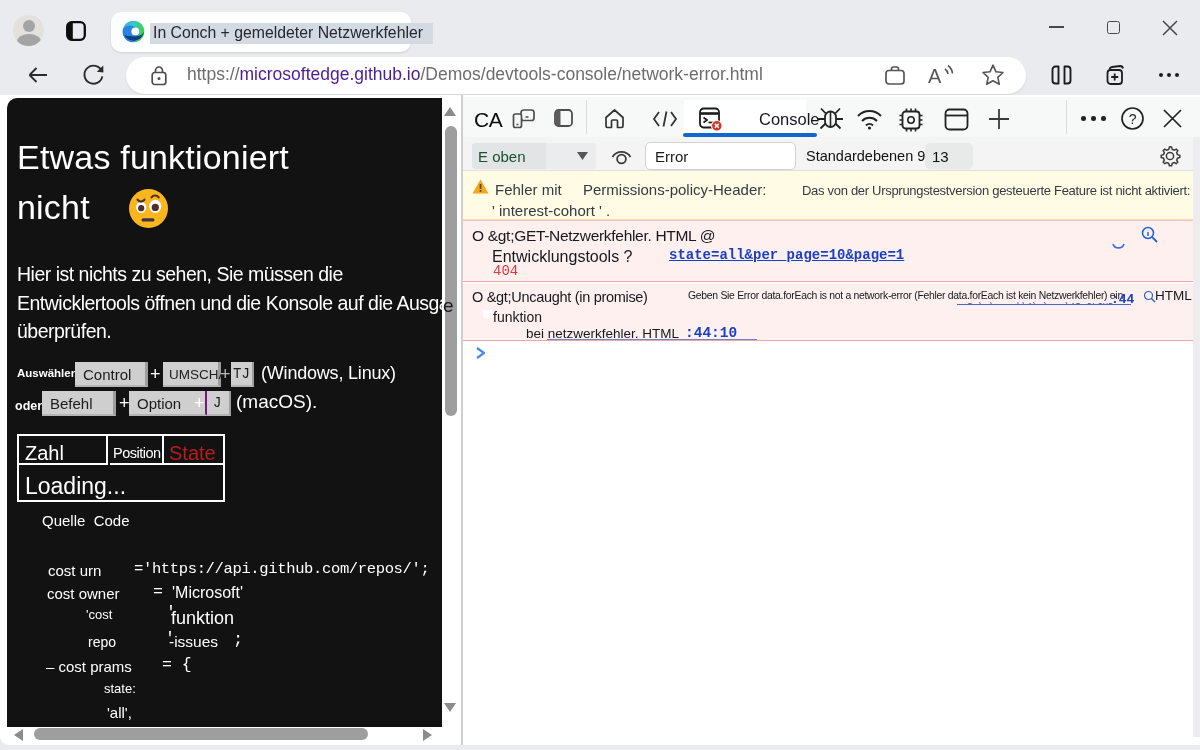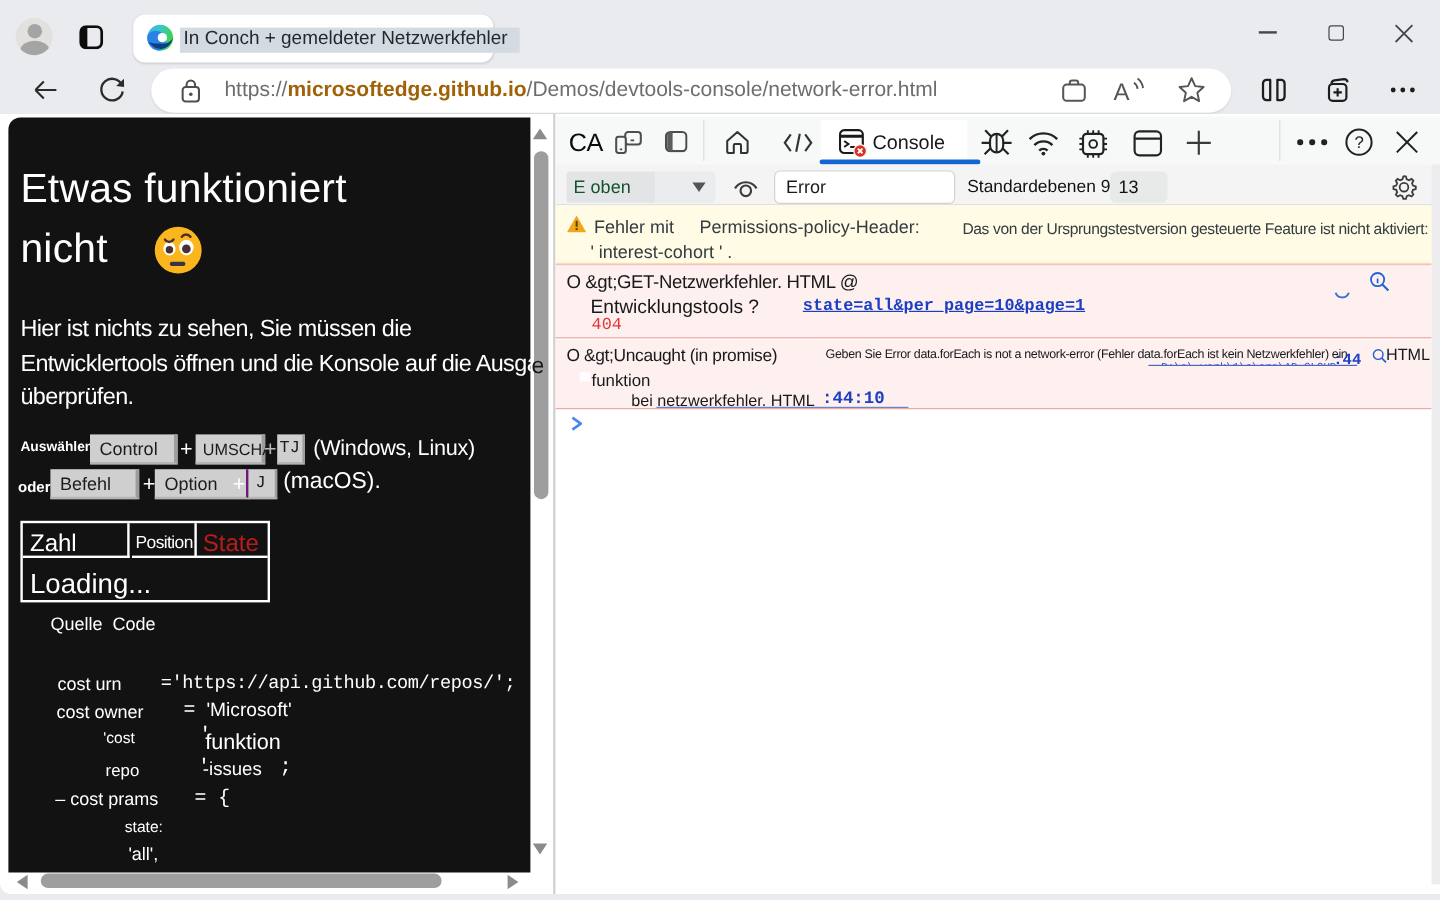--- a/index.html
+++ b/index.html
@@ -58,21 +58,21 @@
   <path d="M 20.8 8.3 A 9 9 0 1 0 21.3 13.3" stroke="#2b2b2b" stroke-width="1.9" fill="none"></path>
   <path d="M 22.3 2.6 L 22.4 9.4 L 15.8 8.7 Z" fill="#2b2b2b"></path>
 </svg>
 
 <div class="abs" style="left:126px;top:57px;width:900px;height:37px;background:#ffffff;border-radius:19px;box-shadow:0 1px 2px rgba(0,0,0,0.10)"></div>
 <svg class="abs" style="left:150px;top:65px" width="18" height="21" viewBox="0 0 18 21">
   <rect x="2.2" y="7.5" width="13.6" height="12" rx="2.5" fill="none" stroke="#4e4e4e" stroke-width="1.7"></rect>
   <path d="M5.5 7.5 V 5.5 A 3.5 3.5 0 0 1 12.5 5.5 V 7.5" fill="none" stroke="#4e4e4e" stroke-width="1.7"></path>
   <circle cx="9" cy="13.5" r="1.5" fill="#4e4e4e"></circle>
 </svg>
-<div class="abs" style="left:187px;top:64px;font-size:17.5px;color:#6d6d6d;white-space:nowrap">https://<span style="color:#a16207;font-weight:700">microsoftedge.github.io</span>/Demos/devtools-console/network-error.html</div>
+<div class="abs" style="left:187px;top:64px;font-size:17.5px;color:#6d6d6d;white-space:nowrap">https://<span style="color:#4c1d95;font-weight:400">microsoftedge.github.io</span>/Demos/devtools-console/network-error.html</div>
 
 <svg class="abs" style="left:884px;top:65px" width="22" height="21" viewBox="0 0 22 21">
   <rect x="2" y="5.5" width="18" height="13.5" rx="3" fill="none" stroke="#565656" stroke-width="1.7"></rect>
   <path d="M7.5 5.5 V 4 A 2 2 0 0 1 9.5 2 H 12.5 A 2 2 0 0 1 14.5 4 V 5.5" fill="none" stroke="#565656" stroke-width="1.7"></path>
 </svg>
 
 <svg class="abs" style="left:928px;top:63px" width="27" height="24" viewBox="0 0 27 24">
   <text x="0" y="20" font-family="Liberation Sans" font-size="20px" fill="#565656">A</text>
   <path d="M17 6 A 7 7 0 0 1 20 11" fill="none" stroke="#565656" stroke-width="1.6"></path>
   <path d="M20 2.5 A 11.5 11.5 0 0 1 24.5 10.5" fill="none" stroke="#565656" stroke-width="1.6"></path>
@@ -220,21 +220,21 @@
 </svg>
 
 <svg class="abs" style="left:699px;top:107px" width="26" height="26" viewBox="0 0 26 26">
   <rect x="1" y="1.5" width="19" height="19" rx="3.5" fill="none" stroke="#1b1b1b" stroke-width="1.8"></rect>
   <path d="M1.5 6.5 h 18" stroke="#1b1b1b" stroke-width="2.6"></path>
   <path d="M4.5 10.5 L8 13 L4.5 15.5" fill="none" stroke="#1b1b1b" stroke-width="1.7"></path>
   <path d="M9.5 15.5 h 6" stroke="#1b1b1b" stroke-width="1.7"></path>
   <circle cx="17.8" cy="18.8" r="5.3" fill="#d33427" stroke="#fdf4f4" stroke-width="1.1"></circle>
   <path d="M15.9 16.9 l3.8 3.8 M19.7 16.9 l-3.8 3.8" stroke="#fff" stroke-width="1.5"></path>
 </svg>
-<div class="abs" style="left:727px;top:110px;font-size:16.5px;color:#16181c">Console</div>
+<div class="abs" style="left:759px;top:110px;font-size:16.5px;color:#16181c">Console</div>
 
 <svg class="abs" style="left:816px;top:106px" width="29" height="26" viewBox="0 0 29 26">
   <rect x="9" y="5.5" width="11" height="15.5" rx="5.5" fill="none" stroke="#222" stroke-width="1.8"></rect>
   <path d="M14.5 6 V 21" stroke="#222" stroke-width="1.6"></path>
   <path d="M9.8 7.5 L5 2.5 M19.2 7.5 L24 2.5 M9 13 H2 M27 13 H20 M9.5 17.5 L4.5 22.5 M19.5 17.5 L24.5 22.5" stroke="#222" stroke-width="1.8" fill="none"></path>
 </svg>
 
 <svg class="abs" style="left:856px;top:108px" width="27" height="22" viewBox="0 0 27 22">
   <path d="M2 8 a 16 16 0 0 1 23 0" fill="none" stroke="#222" stroke-width="2"></path>
   <path d="M6 13 a 10.5 10.5 0 0 1 15 0" fill="none" stroke="#222" stroke-width="2"></path>

